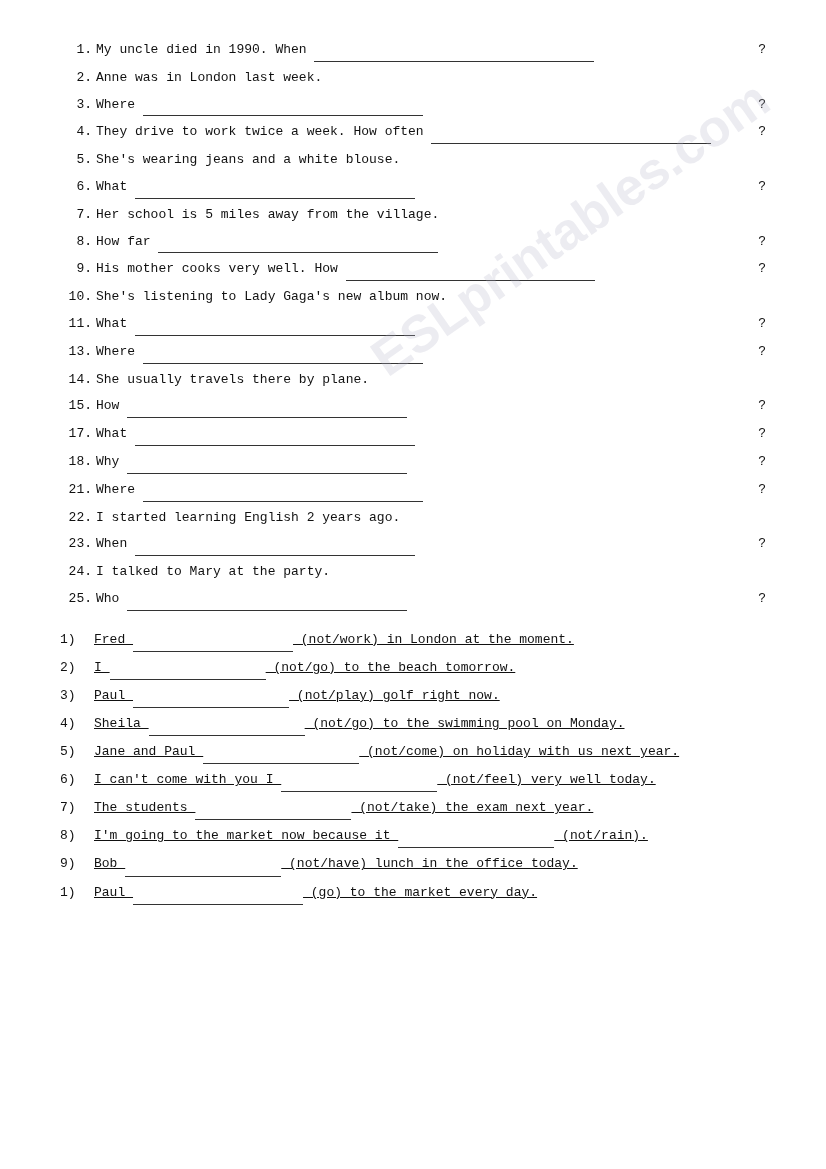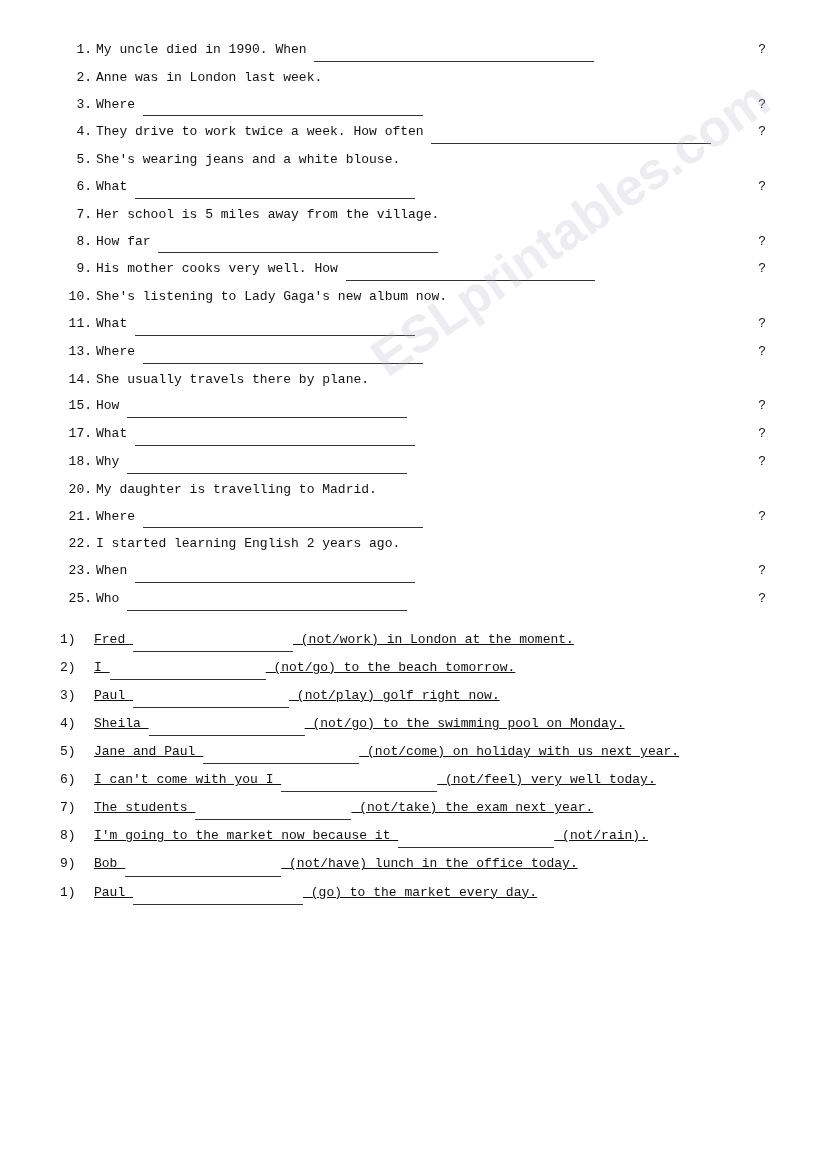--- a/index.html
+++ b/index.html
@@ -153,38 +153,38 @@
       <span class="item-num">17.</span>
       <span class="item-text">What <span class="blank blank-long">&nbsp;&nbsp;&nbsp;&nbsp;&nbsp;&nbsp;&nbsp;&nbsp;&nbsp;&nbsp;&nbsp;&nbsp;&nbsp;&nbsp;&nbsp;&nbsp;&nbsp;&nbsp;&nbsp;&nbsp;&nbsp;&nbsp;&nbsp;&nbsp;&nbsp;&nbsp;&nbsp;&nbsp;&nbsp;&nbsp;&nbsp;&nbsp;</span></span>
       <span class="q-mark">?</span>
     </li>
     <li>
       <span class="item-num">18.</span>
       <span class="item-text">Why <span class="blank blank-long">&nbsp;&nbsp;&nbsp;&nbsp;&nbsp;&nbsp;&nbsp;&nbsp;&nbsp;&nbsp;&nbsp;&nbsp;&nbsp;&nbsp;&nbsp;&nbsp;&nbsp;&nbsp;&nbsp;&nbsp;&nbsp;&nbsp;&nbsp;&nbsp;&nbsp;&nbsp;&nbsp;&nbsp;&nbsp;&nbsp;&nbsp;&nbsp;</span></span>
       <span class="q-mark">?</span>
     </li>
     <li>
-      <span class="item-num">20.</span>
-      <span class="item-text">My daughter is travelling to Madrid.</span>
-    </li>
-    <li>
       <span class="item-num">21.</span>
       <span class="item-text">Where <span class="blank blank-long">&nbsp;&nbsp;&nbsp;&nbsp;&nbsp;&nbsp;&nbsp;&nbsp;&nbsp;&nbsp;&nbsp;&nbsp;&nbsp;&nbsp;&nbsp;&nbsp;&nbsp;&nbsp;&nbsp;&nbsp;&nbsp;&nbsp;&nbsp;&nbsp;&nbsp;&nbsp;&nbsp;&nbsp;&nbsp;&nbsp;&nbsp;&nbsp;</span></span>
       <span class="q-mark">?</span>
     </li>
     <li>
       <span class="item-num">22.</span>
       <span class="item-text">I started learning English 2 years ago.</span>
     </li>
     <li>
       <span class="item-num">23.</span>
       <span class="item-text">When <span class="blank blank-long">&nbsp;&nbsp;&nbsp;&nbsp;&nbsp;&nbsp;&nbsp;&nbsp;&nbsp;&nbsp;&nbsp;&nbsp;&nbsp;&nbsp;&nbsp;&nbsp;&nbsp;&nbsp;&nbsp;&nbsp;&nbsp;&nbsp;&nbsp;&nbsp;&nbsp;&nbsp;&nbsp;&nbsp;&nbsp;&nbsp;&nbsp;&nbsp;</span></span>
       <span class="q-mark">?</span>
     </li>
     <li>
+      <span class="item-num">24.</span>
+      <span class="item-text">I talked to Mary at the party.</span>
+    </li>
+    <li>
       <span class="item-num">25.</span>
       <span class="item-text">Who <span class="blank blank-long">&nbsp;&nbsp;&nbsp;&nbsp;&nbsp;&nbsp;&nbsp;&nbsp;&nbsp;&nbsp;&nbsp;&nbsp;&nbsp;&nbsp;&nbsp;&nbsp;&nbsp;&nbsp;&nbsp;&nbsp;&nbsp;&nbsp;&nbsp;&nbsp;&nbsp;&nbsp;&nbsp;&nbsp;&nbsp;&nbsp;&nbsp;&nbsp;</span></span>
       <span class="q-mark">?</span>
     </li>
   </ul>
 
 <ul class="section-b" id="section-b">
     <li>
       <span class="b-num">1)</span>
       <span class="b-text">Fred <span style="display:inline-block;border-bottom:1px solid #333;min-width:160px;">&nbsp;&nbsp;&nbsp;&nbsp;&nbsp;&nbsp;&nbsp;&nbsp;&nbsp;&nbsp;&nbsp;&nbsp;&nbsp;&nbsp;&nbsp;&nbsp;&nbsp;&nbsp;&nbsp;&nbsp;</span> (not/work) in London at the moment.</span>

